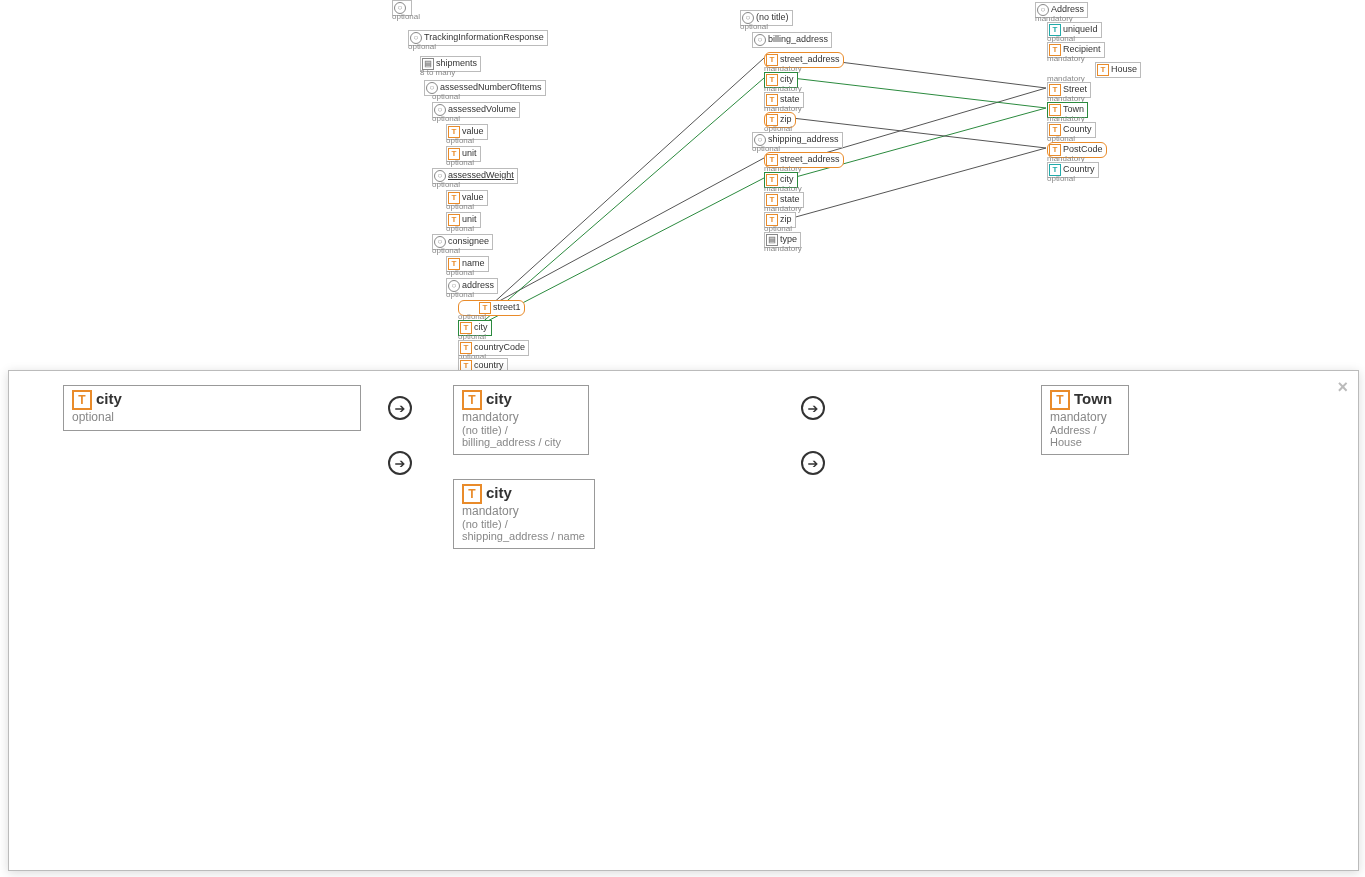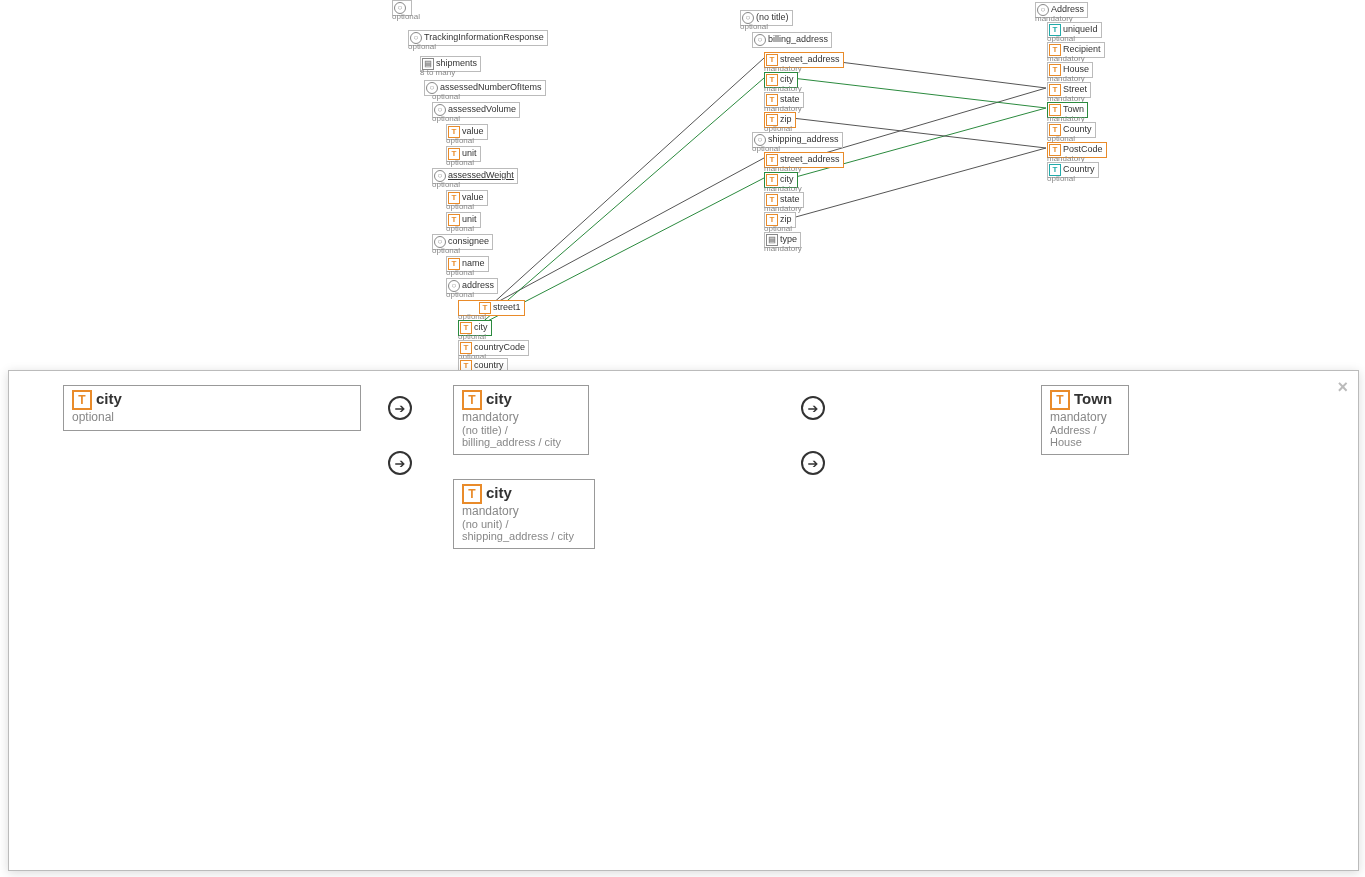--- a/index.html
+++ b/index.html
@@ -1,19 +1,19 @@
 <!DOCTYPE html>
 <html><head>
 <meta charset="utf-8">
 <style>
 html,body{margin:0;padding:0;font-family:Arial,Helvetica,sans-serif;font-size:11px;color:#333;background:#fff;}
 .canvas{position:relative;width:1365px;height:877px;overflow:hidden;}
 svg.lines{position:absolute;left:0;top:0;pointer-events:none;}
 .tree-node{position:absolute;border:1px solid #bbb;background:#fff;padding:1px 3px 1px 1px;font-size:9px;line-height:11px;white-space:nowrap;}
-.tree-node.sel{border-color:#e98b2a;}
+.tree-node.sel{border-color:#e98b2a;border-radius:6px;}
 .tree-node.sel-green{border-color:#2b8a3e;}
 .tree-node .icon{display:inline-block;width:10px;height:10px;border:1px solid #e98b2a;color:#e98b2a;font-weight:bold;font-size:8px;line-height:10px;text-align:center;margin-right:2px;vertical-align:middle;}
 .tree-node .icon.t{}
 .tree-node .icon.c{border-color:#888;color:#888;border-radius:50%;}
 .tree-node .icon.teal{border-color:#2aa;color:#2aa;}
 .tree-node .icon.doc{border-color:#888;color:#888;}
 .tree-sub{position:absolute;font-size:8px;color:#888;}
 
 .modal{position:absolute;left:8px;top:370px;width:1349px;height:499px;border:1px solid #bbb;background:#fff;box-shadow:0 2px 10px rgba(0,0,0,.15);}
 .modal .close{position:absolute;right:10px;top:6px;color:#bbb;font-size:18px;font-weight:bold;cursor:pointer;}
@@ -113,21 +113,21 @@
       <div class="tree-node" style="left: 764px; top: 212px;"><span class="icon t">T</span>zip</div>
       <div class="tree-sub" style="left: 764px; top: 224px;">optional</div>
       <div class="tree-node" style="left: 764px; top: 232px;"><span class="icon doc">▤</span>type</div>
       <div class="tree-sub" style="left: 764px; top: 244px;">mandatory</div>
       <div class="tree-node" style="left: 1035px; top: 2px;"><span class="icon c">○</span>Address</div>
       <div class="tree-sub" style="left: 1035px; top: 14px;">mandatory</div>
       <div class="tree-node" style="left: 1047px; top: 22px;"><span class="icon teal">T</span>uniqueId</div>
       <div class="tree-sub" style="left: 1047px; top: 34px;">optional</div>
       <div class="tree-node" style="left: 1047px; top: 42px;"><span class="icon t">T</span>Recipient</div>
       <div class="tree-sub" style="left: 1047px; top: 54px;">mandatory</div>
-      <div class="tree-node" style="left: 1047px; top: 62px;"><span class="icon t">T</span>House</div>
+      <div class="tree-node" style="left: 1095px; top: 62px;"><span class="icon t">T</span>House</div>
       <div class="tree-sub" style="left: 1047px; top: 74px;">mandatory</div>
       <div class="tree-node" style="left: 1047px; top: 82px;"><span class="icon t">T</span>Street</div>
       <div class="tree-sub" style="left: 1047px; top: 94px;">mandatory</div>
       <div class="tree-node sel-green" style="left: 1047px; top: 102px;"><span class="icon t">T</span>Town</div>
       <div class="tree-sub" style="left: 1047px; top: 114px;">mandatory</div>
       <div class="tree-node" style="left: 1047px; top: 122px;"><span class="icon t">T</span>County</div>
       <div class="tree-sub" style="left: 1047px; top: 134px;">optional</div>
       <div class="tree-node sel" style="left: 1047px; top: 142px;"><span class="icon t">T</span>PostCode</div>
       <div class="tree-sub" style="left: 1047px; top: 154px;">mandatory</div>
       <div class="tree-node" style="left: 1047px; top: 162px;"><span class="icon teal">T</span>Country</div>
@@ -144,21 +144,21 @@
 
   <div class="card" style="left:444px;top:14px;width:118px;">
     <div class="hdr"><span class="ticon">T</span><span>city</span></div>
     <div class="sub1">mandatory</div>
     <div class="sub2">(no title) / billing_address / city</div>
   </div>
 
   <div class="card" style="left:444px;top:108px;width:124px;">
     <div class="hdr"><span class="ticon">T</span><span>city</span></div>
     <div class="sub1">mandatory</div>
-    <div class="sub2">(no unit) / shipping_address / city</div>
+    <div class="sub2">(no title) / shipping_address / name</div>
   </div>
 
   <div class="card" style="left:1032px;top:14px;width:70px;">
     <div class="hdr"><span class="ticon">T</span><span>Town</span></div>
     <div class="sub1">mandatory</div>
     <div class="sub2">Address / House</div>
   </div>
 
 </div>
 

